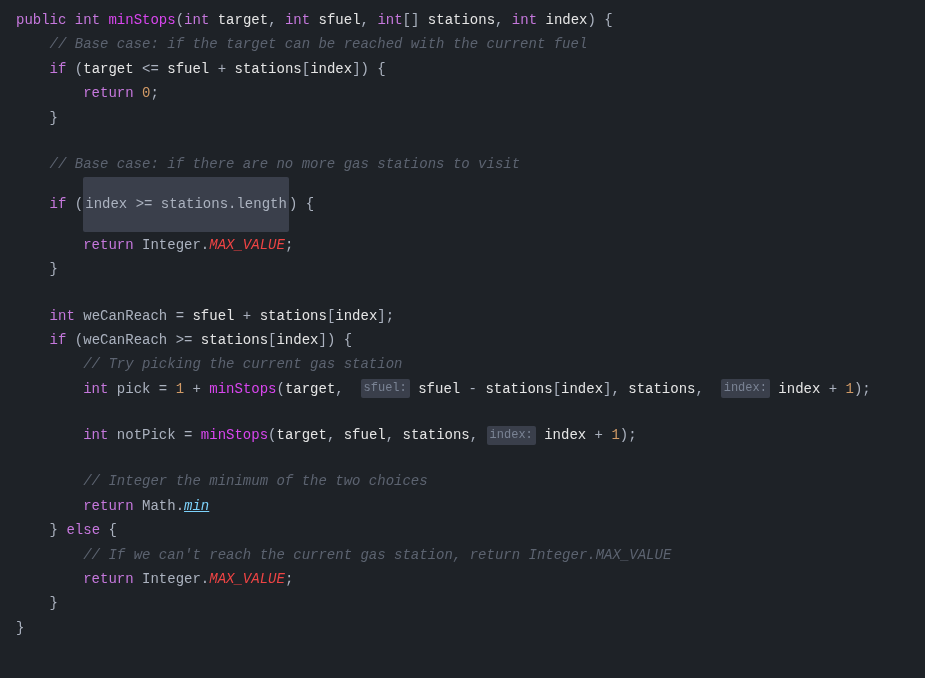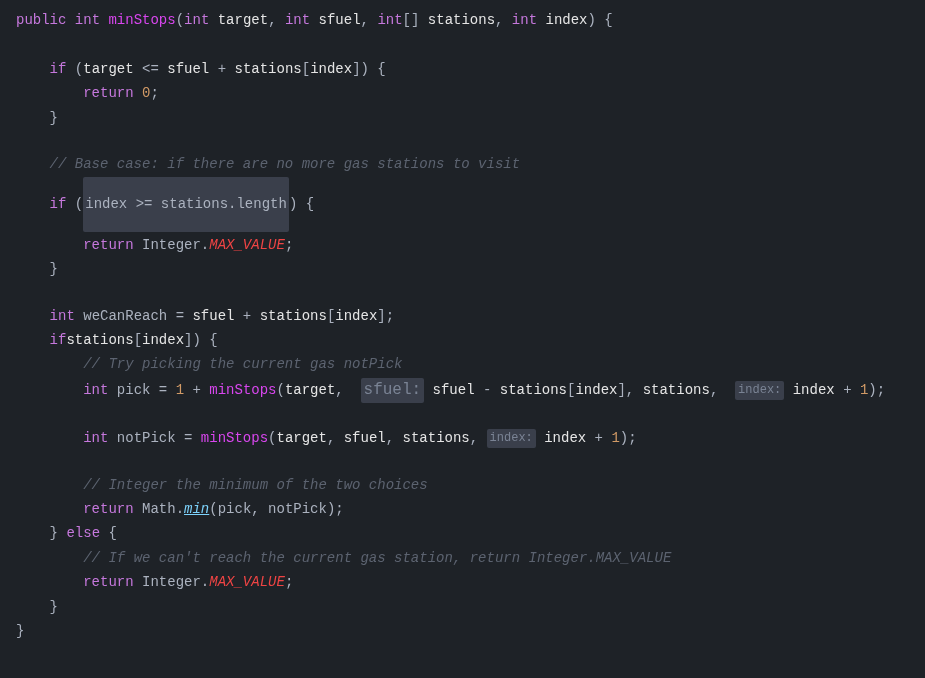--- a/index.html
+++ b/index.html
@@ -73,20 +73,21 @@
     <span class="param">stations</span>
     <span class="plain">, </span>
     <span class="kw">int</span>
     <span class="plain"> </span>
     <span class="param">index</span>
     <span class="plain">) {</span>
   </div>
 
   <div class="code-line">
     <span class="plain">    </span>
+    <span class="comment">// Base case: if the target can be reached with the current fuel</span>
   </div>
 
   <div class="code-line">
     <span class="plain">    </span>
     <span class="kw">if</span>
     <span class="plain"> (</span>
     <span class="param">target</span>
     <span class="plain"> &lt;= </span>
     <span class="param">sfuel</span>
     <span class="plain"> + </span>
@@ -146,42 +147,43 @@
     <span class="plain"> + </span>
     <span class="param">stations</span>
     <span class="plain">[</span>
     <span class="param">index</span>
     <span class="plain">];</span>
   </div>
 
   <div class="code-line">
     <span class="plain">    </span>
     <span class="kw">if</span>
+    <span class="plain"> (weCanReach &gt;= </span>
     <span class="param">stations</span>
     <span class="plain">[</span>
     <span class="param">index</span>
     <span class="plain">]) {</span>
   </div>
 
   <div class="code-line">
     <span class="plain">        </span>
-    <span class="comment">// Try picking the current gas notPick</span>
+    <span class="comment">// Try picking the current gas station</span>
   </div>
 
   <div class="code-line">
     <span class="plain">        </span>
     <span class="kw">int</span>
     <span class="plain"> pick = </span>
     <span class="num">1</span>
     <span class="plain"> + </span>
     <span class="fn">minStops</span>
     <span class="plain">(</span>
     <span class="param">target</span>
     <span class="plain">,  </span>
-    <span style="background-color:#3a3f4b; border-radius:2px; padding:0 3px; color:#7a8394; font-size:16px;">sfuel:</span>
+    <span style="background-color:#3a3f4b; border-radius:2px; padding:0 3px; color:#7a8394; font-size:12px;">sfuel:</span>
     <span class="plain"> </span>
     <span class="param">sfuel</span>
     <span class="plain"> - </span>
     <span class="param">stations</span>
     <span class="plain">[</span>
     <span class="param">index</span>
     <span class="plain">], </span>
     <span class="param">stations</span>
     <span class="plain">,  </span>
     <span style="background-color:#3a3f4b; border-radius:2px; padding:0 3px; color:#7a8394; font-size:12px;">index:</span>
@@ -220,21 +222,20 @@
   <div class="code-line">
     <span class="plain">        </span>
     <span class="comment">// Integer the minimum of the two choices</span>
   </div>
 
   <div class="code-line">
     <span class="plain">        </span>
     <span class="kw">return</span>
     <span class="plain"> Math.</span>
     <span class="method">min</span>
-    <span class="plain">(pick, notPick);</span>
   </div>
 
   <div class="code-line">
     <span class="plain">    } </span>
     <span class="kw">else</span>
     <span class="plain"> {</span>
   </div>
 
   <div class="code-line">
     <span class="plain">        </span>

